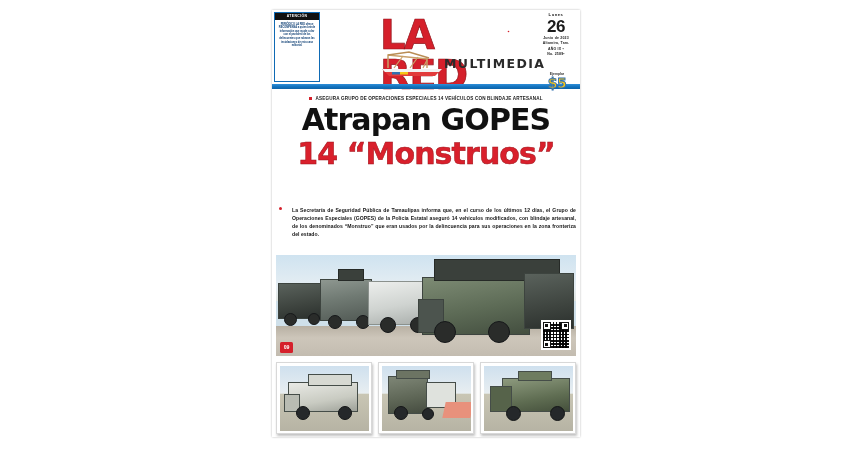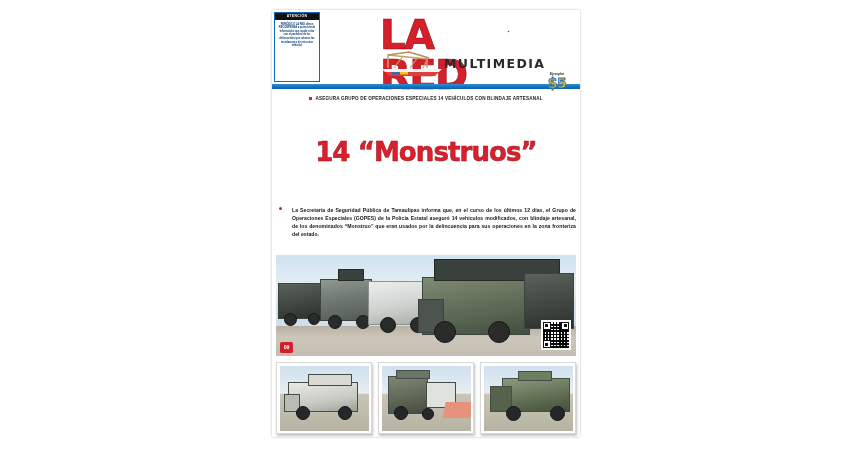--- a/index.html
+++ b/index.html
@@ -255,21 +255,21 @@
     letter-spacing: -0.9px;
     line-height: 1.08;
     font-family: "DejaVu Sans", sans-serif;
   }
   .headline-2 {
     position: absolute;
     left: 0;
     top: 128px;
     width: 308px;
     text-align: center;
-    font-size: 26px;
+    font-size: 30px;
     font-weight: bold;
     color: #d9202c;
     letter-spacing: -0.9px;
     line-height: 1.08;
     -webkit-text-stroke: 0.5px #9c1219;
     font-family: "DejaVu Sans", sans-serif;
   }
 
   
   .lede-wrap {
@@ -454,33 +454,42 @@
         <path d="M18 40 L18 14 L96 22 L96 40" fill="none" stroke="#c9a06a" stroke-width="3"></path>
         <path d="M18 14 L60 8 L100 20" fill="none" stroke="#b98d55" stroke-width="3"></path>
         <path d="M30 40 L48 16 M62 40 L78 18 M88 40 L96 24" stroke="#caa268" stroke-width="2.4" fill="none"></path>
         <rect x="26" y="48" width="16" height="5" fill="#2f6fb0"></rect>
         <rect x="42" y="48" width="16" height="5" fill="#f5c518"></rect>
         <rect x="58" y="48" width="16" height="5" fill="#e23b3b"></rect>
       </svg>
       <div class="logo-multimedia">MULTIMEDIA</div>
     </div>
 
+    <div class="date-box">
+      <div class="date-dow">Lunes</div>
+      <div class="date-day">26</div>
+      <div class="date-month">Junio de 2023</div>
+      <div class="date-city">Altamira, Tam.</div>
+      <div class="date-anio">AÑO IX •</div>
+      <div class="date-num">No. 2589•</div>
+    </div>
 
     <div class="price-wrap">
       <div class="price-label">Ejemplar</div>
       <div class="price-value">$5</div>
     </div>
   </div>
 
   <div class="blue-rule"></div>
 
   <div class="kicker">
     <span class="kicker-bullet"></span><span>ASEGURA GRUPO DE OPERACIONES ESPECIALES 14 VEHÍCULOS CON BLINDAJE ARTESANAL</span>
   </div>
 
+  <div class="headline-1">Atrapan GOPES</div>
   <div class="headline-2">14 “Monstruos”</div>
 
   <div class="lede-wrap">
     <span class="lede-bullet"></span>
     <div class="lede-text">La Secretaría de Seguridad Pública de Tamaulipas informa que, en el curso de los últimos 12 días, el Grupo de Operaciones Especiales (GOPES) de la Policía Estatal aseguró 14 vehículos modificados, con blindaje artesanal, de los denominados “Monstruo” que eran usados por la delincuencia para sus operaciones en la zona fronteriza del estado.</div>
   </div>
 
   <div class="main-photo">
     <div class="mp-sky"></div>
     <div class="mp-trees"></div>

